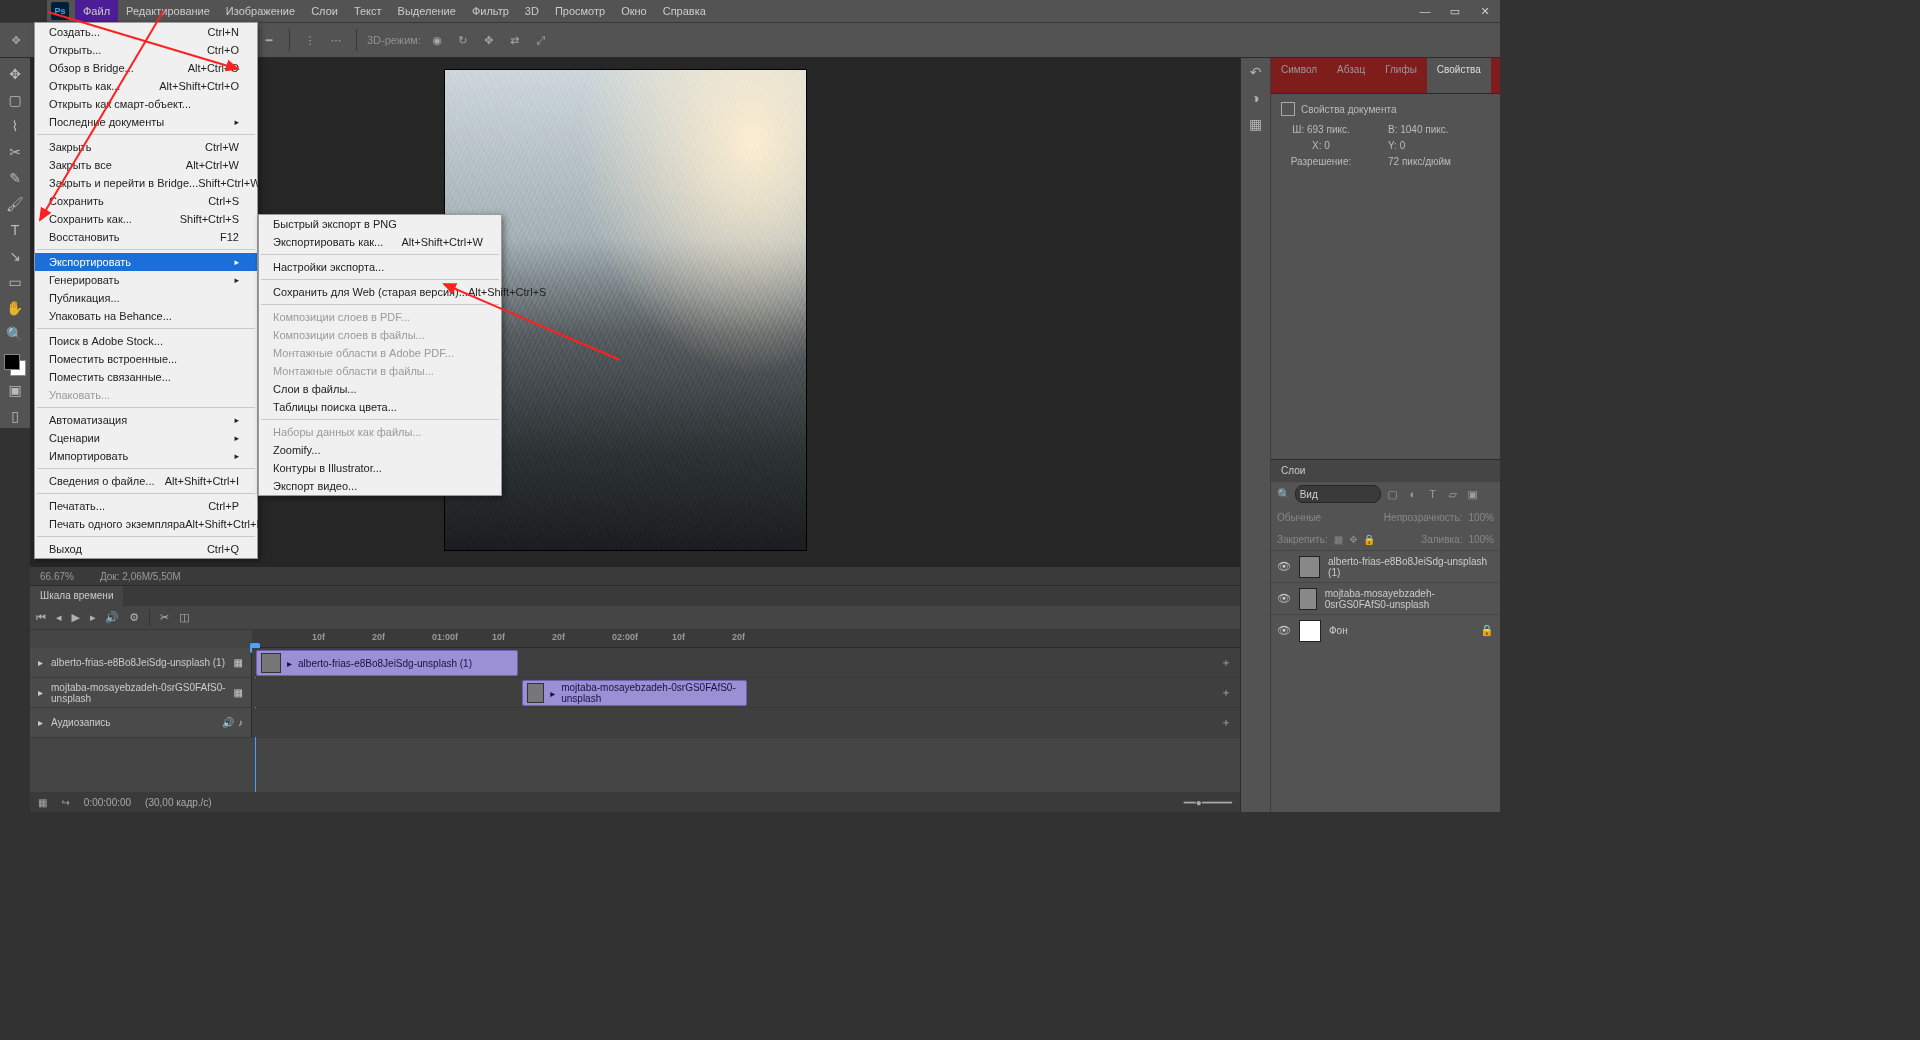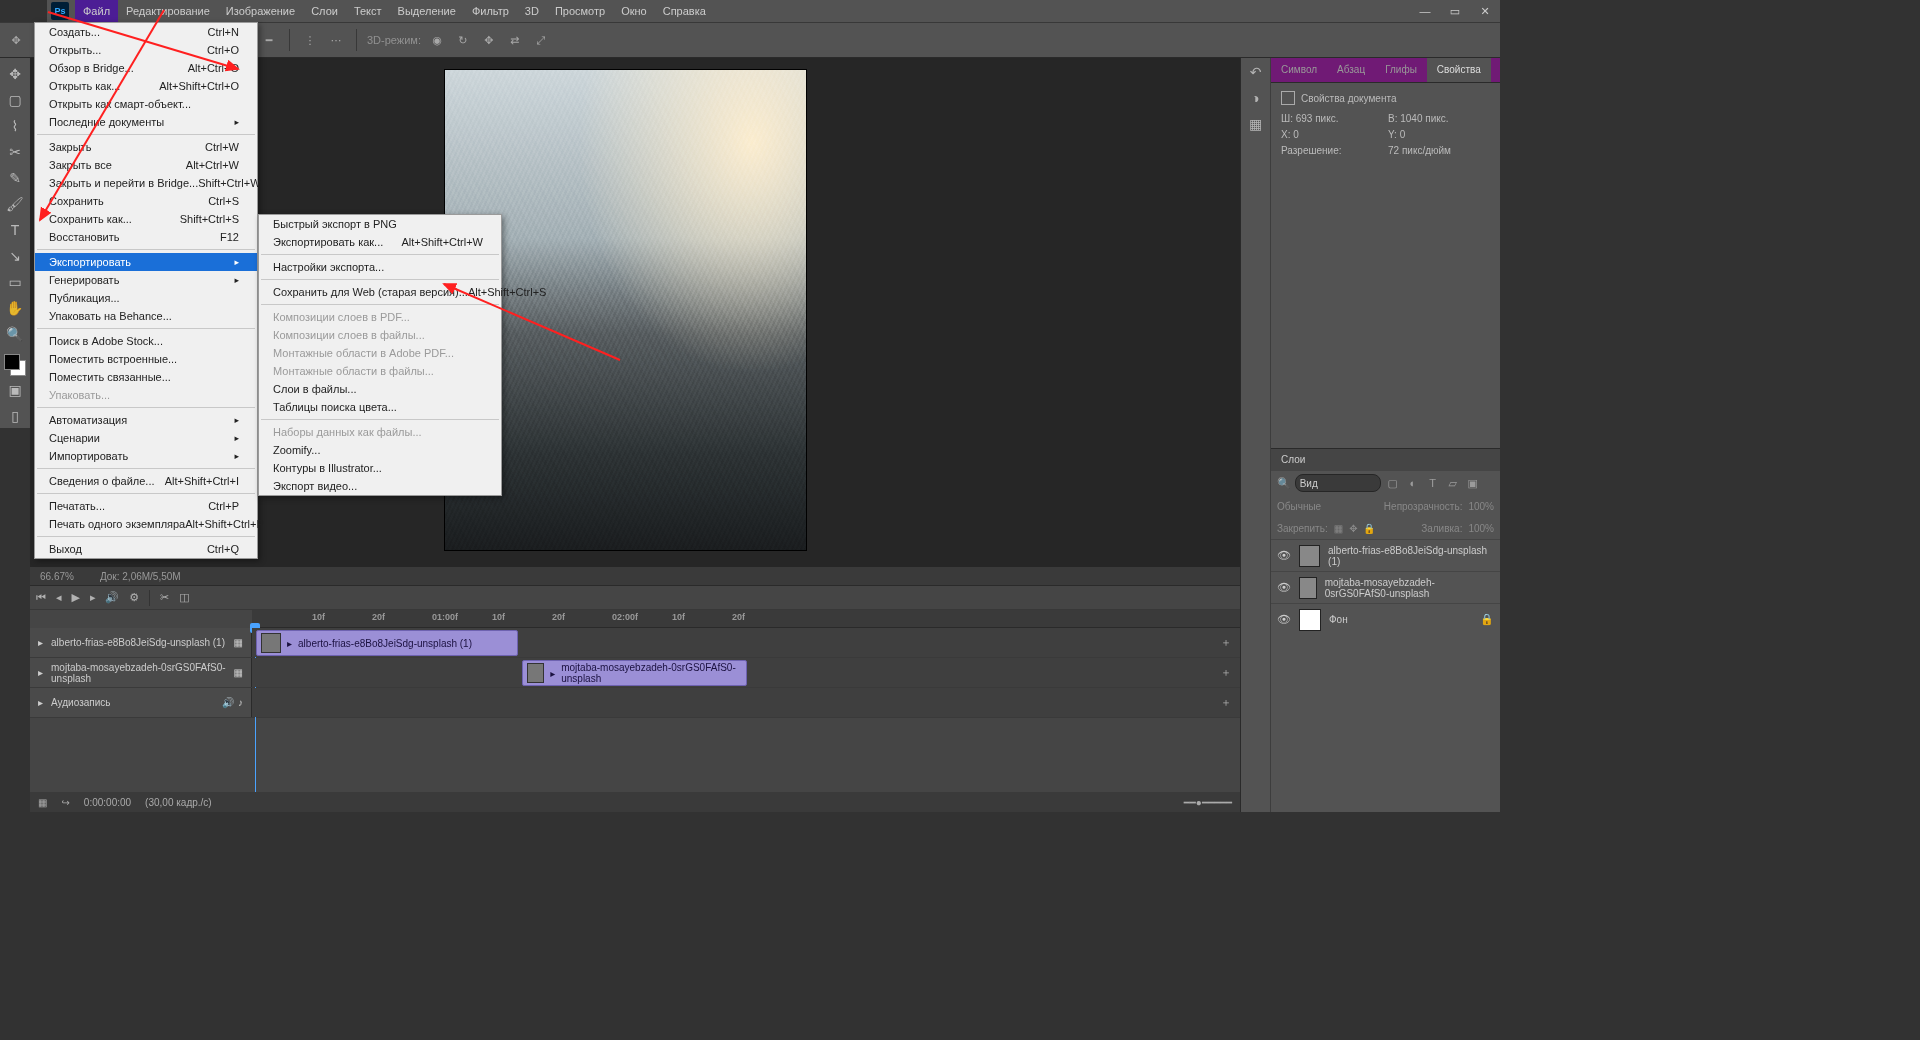--- a/index.html
+++ b/index.html
@@ -45,24 +45,24 @@
 .menu .row.dis { color:#9a9a9a; }
 .menu .sep { height:1px; background:#c8c8c8; margin:3px 2px; }
 .menu .arr::after { content:"▸"; margin-left:18px; font-size:9px; }
 #file-menu { left:34px; top:22px; width:224px; }
 #export-menu { left:258px; top:214px; width:244px; }
 
 
 .right { position:absolute; right:0; top:58px; width:260px; bottom:0; background:#535353; border-left:1px solid #2a2a2a; display:flex; }
 .rstrip { width:30px; background:#535353; border-right:1px solid #383838; display:flex; flex-direction:column; align-items:center; padding-top:6px; gap:10px; font-size:14px; opacity:.8; }
 .rpanels { flex:1; display:flex; flex-direction:column; }
-.ptabs { height:25px; display:flex; background:#701a75; border-bottom:1px solid #2a2a2a; }
+.ptabs { height:36px; display:flex; background:#7f1d1d; border-bottom:1px solid #2a2a2a; }
 .ptabs span { padding:0 10px; line-height:24px; font-size:10px; color:#999; }
 .ptabs span.act { background:#535353; color:#ddd; }
-.props { padding:8px 10px; font-size:10px; color:#bbb; flex:0 0 auto; height:365px; }
+.props { padding:8px 10px; font-size:10px; color:#bbb; flex:0 0 auto; height:365px;text-align:center; }
 .props .hdr { display:flex; align-items:center; gap:6px; margin-bottom:8px; }
 .props .hdr .dico { width:14px; height:14px; border:1px solid #aaa; }
 .props .kv { display:flex; gap:27px; margin:5px 0; }
 .props .kv span:first-child{ width:80px;}
 .layerspanel { border-top:1px solid #2a2a2a; }
 .layerspanel .ltabs { height:22px; background:#454545; display:flex; }
 .layerspanel .ltabs span{padding:0 10px; line-height:22px; font-size:10px;}
 .layerspanel .lfilter{ height:24px; display:flex; align-items:center; padding:0 6px; gap:4px;}
 .layerspanel .lfilter .sel{ background:#3a3a3a; border:1px solid #262626; height:18px; flex:0 0 86px; font-size:10px; display:flex; align-items:center; padding:0 4px; border-radius:8px;}
 .layerspanel .lfilter .fi{width:16px;height:16px;opacity:.6;display:flex;align-items:center;justify-content:center;}
@@ -175,20 +175,23 @@
 <div class="canvas">
   <div class="img"></div>
 </div>
 
 <div class="status">
   <span>66.67%</span>
   <span>Док: 2,06M/5,50M</span>
 </div>
 
 <div class="timeline">
+  <div class="ttab">
+      <span>Шкала времени</span>
+    </div>
   <div class="tctrls">
     <span class="btn">⏮</span>
     <span class="btn">◂</span>
     <span class="btn">▶</span>
     <span class="btn">▸</span>
     <span class="btn">🔊</span>
     <span class="btn">⚙</span>
     <span style="width:1px;height:16px;background:#333"></span>
     <span class="btn">✂</span>
     <span class="btn">◫</span>

